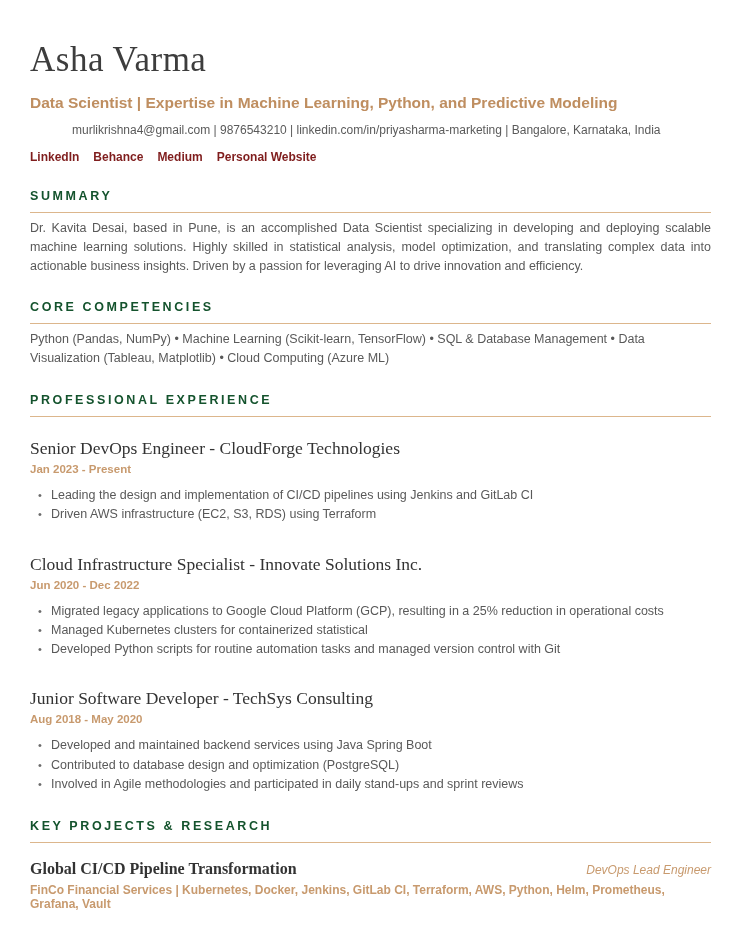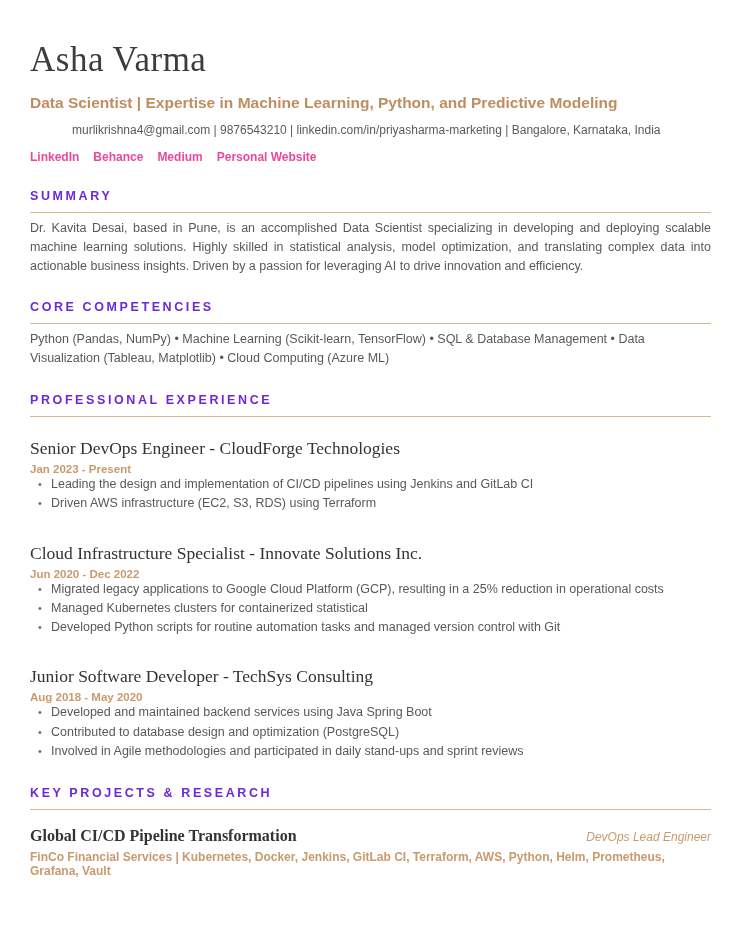--- a/index.html
+++ b/index.html
@@ -39,32 +39,32 @@
     padding-left: 42px;
   }
   .links-row {
     margin-top: 13px;
     display: flex;
     gap: 14px;
   }
   .links-row a {
     font-size: 12px;
     font-weight: 700;
-    color: #ec4899;
+    color: #7f1d1d;
     text-decoration: none;
     cursor: pointer;
   }
 
   
   .section { margin-top: 25px; }
   .section-heading {
     font-size: 12.5px;
     font-weight: 700;
     letter-spacing: 2.6px;
-    color: #6d28d9;
+    color: #14532d;
   }
   .section-rule {
     border: none;
     border-top: 1px solid #dcb68c;
     margin-top: 9px;
   }
   .body-text {
     font-size: 12.5px;
     line-height: 18.8px;
     color: #595959;
@@ -82,20 +82,21 @@
     color: #333333;
   }
   .job-dates {
     font-size: 11.5px;
     font-weight: 600;
     color: #c89a6e;
     margin-top: 4px;
   }
   ul.bullets {
     list-style: none;
+    margin-top: 11px;
   }
   ul.bullets li {
     position: relative;
     padding-left: 21px;
     font-size: 12.5px;
     line-height: 19.3px;
     color: #595959;
   }
   ul.bullets li::before {
     content: "\2022";

